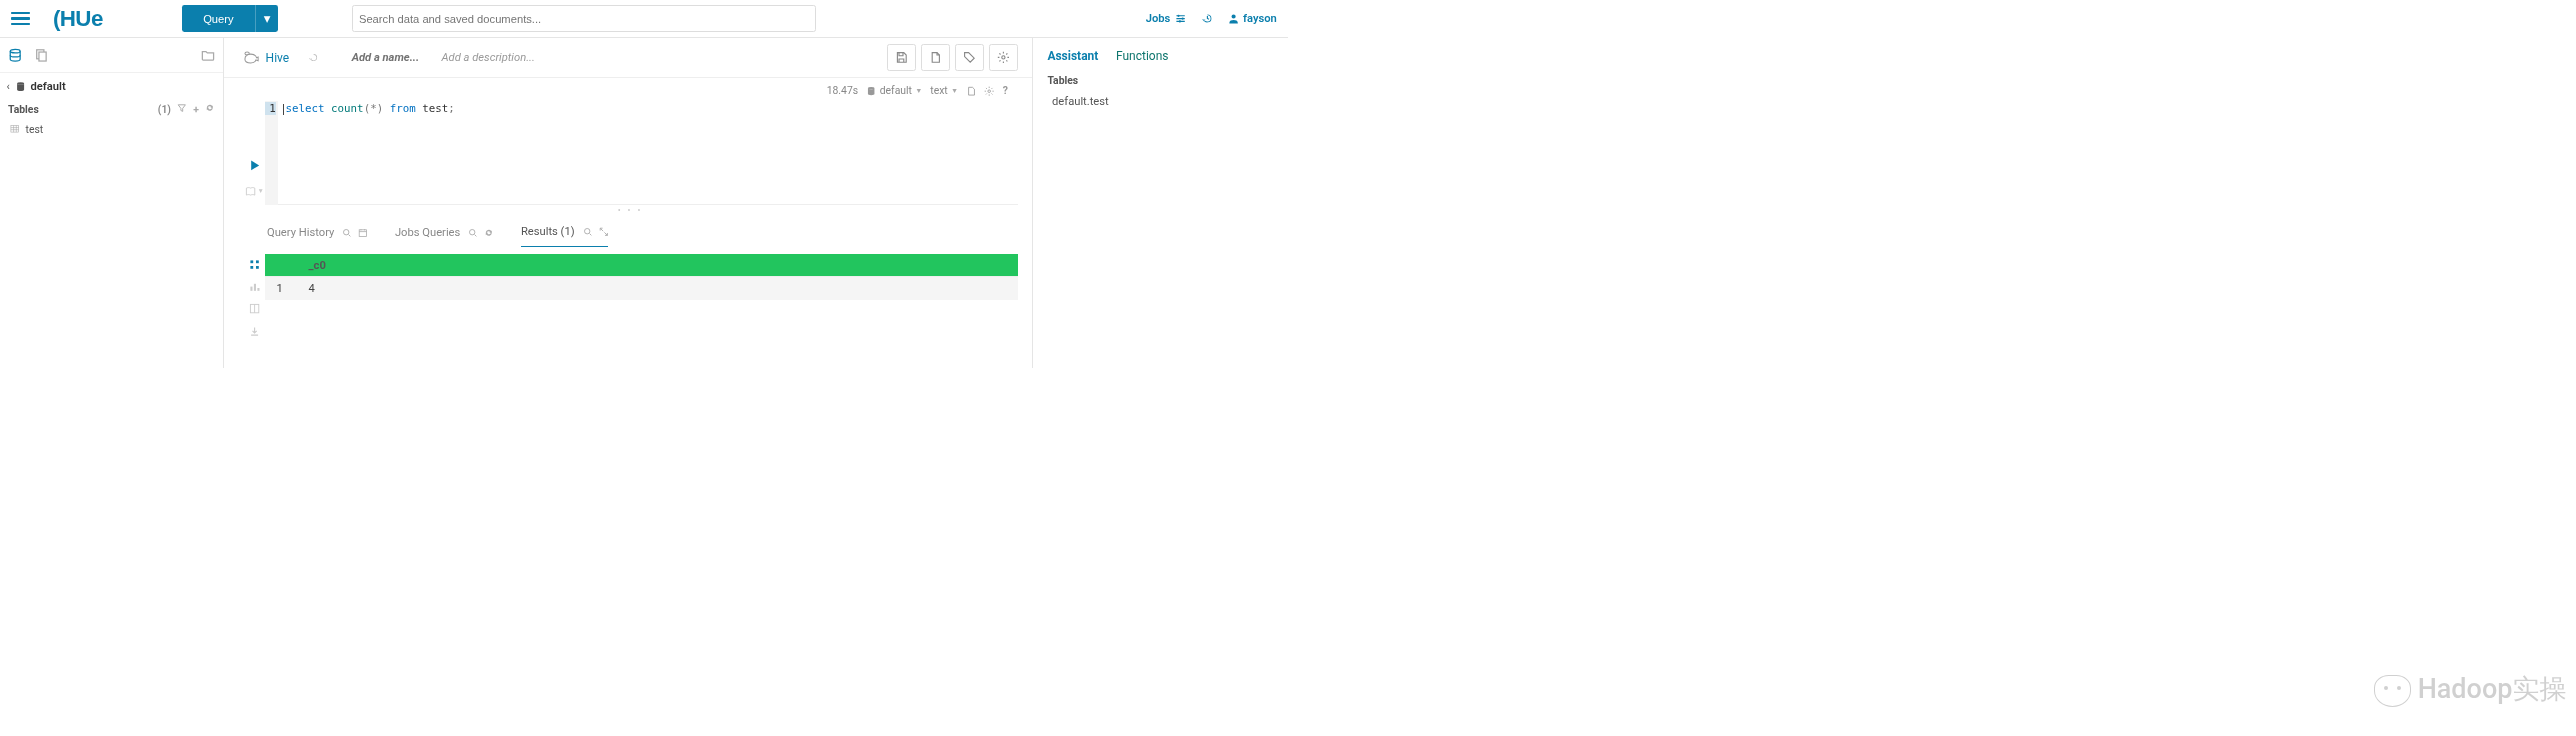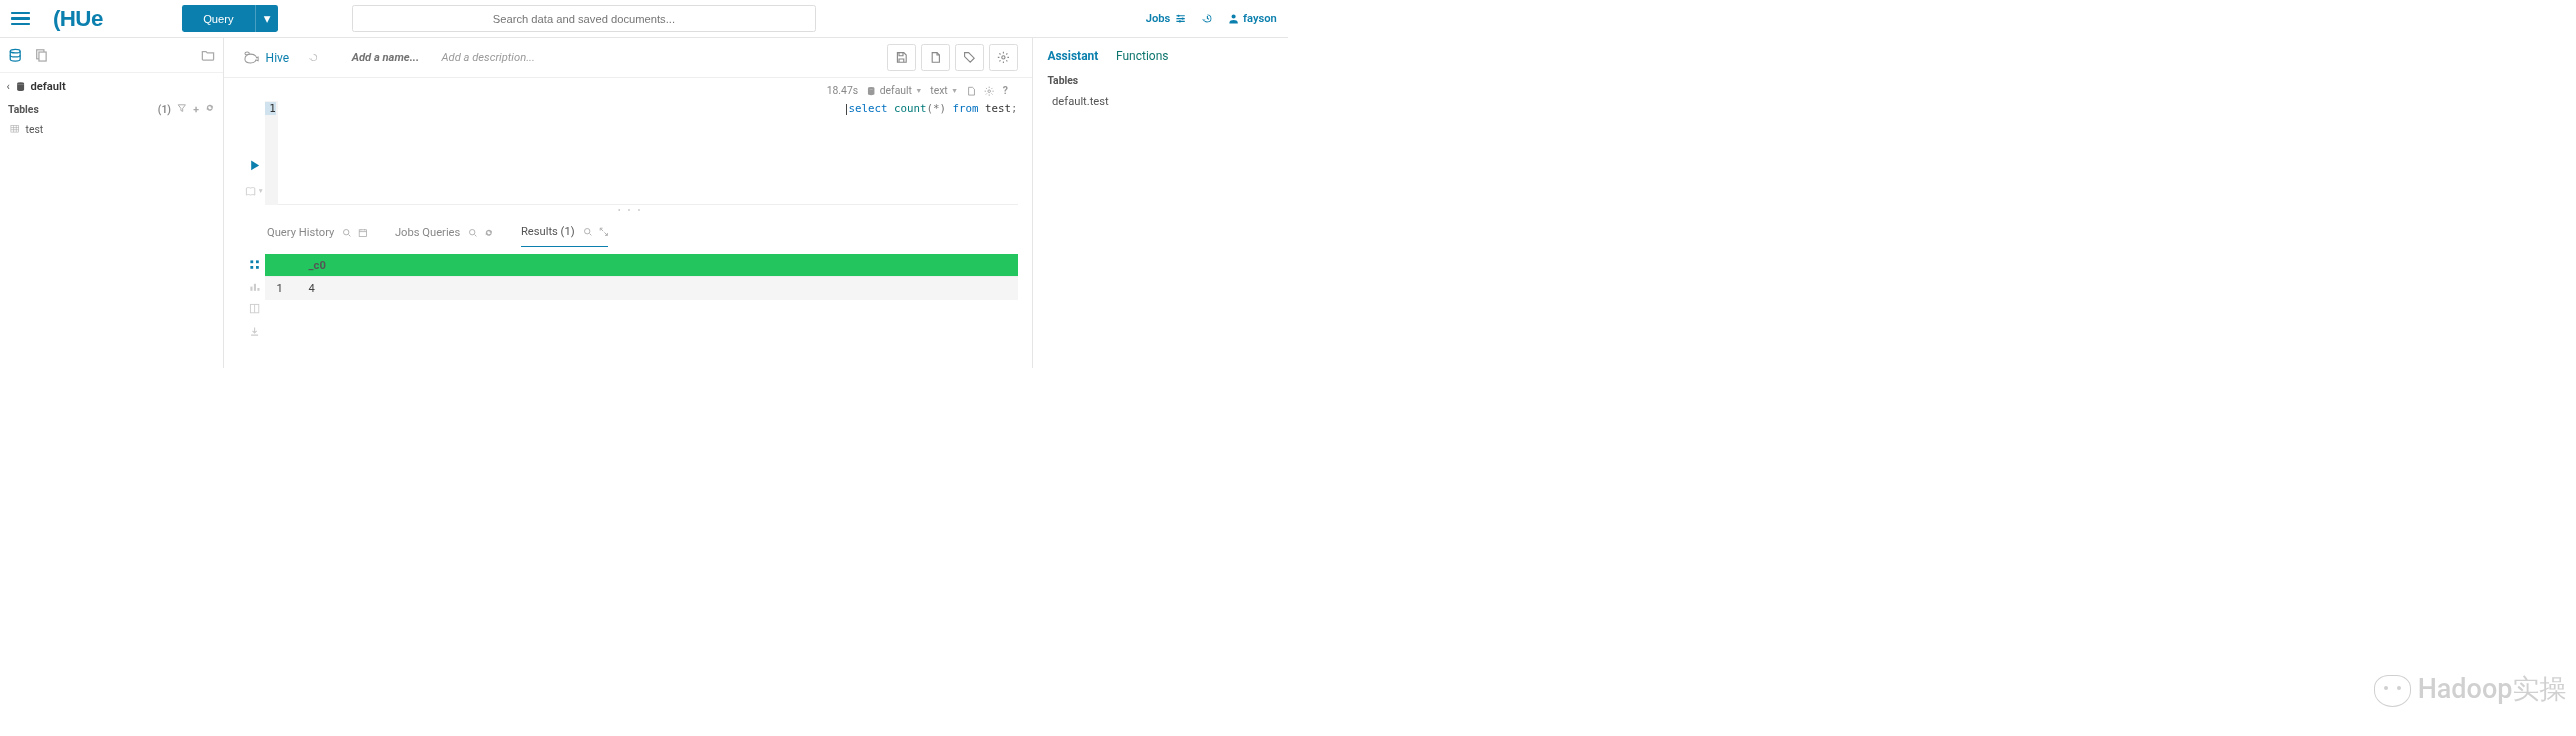--- a/index.html
+++ b/index.html
@@ -42,24 +42,23 @@
 }
 .search-bar {
   flex: 0 0 464px;
   margin-left: 64px;
 }
 .search-bar input {
   width: 100%;
   height: 27px;
   border: 0.8px solid #ddd;
   border-radius: 2.4px;
-  padding: 0 21px;
+  padding: 0 6px;
   font-size: 11.2px;
   color: #777;
-  text-align: center;
 }
 .topbar-spacer { flex: 1; }
 .topbar-right { display: flex; align-items: flex-start; gap: 14.4px; color: #0b7fad; font-weight: 600; }
 .topbar-right .jobs { display:flex; align-items:center; gap:4.8px; cursor:pointer; }
 .topbar-right .history-icon, .topbar-right .user { cursor:pointer; display:flex; align-items:center; gap:4px; }
 
 
 .main { display: flex; height: 330px; }
 .left-pane {
   width: 224px; border-right: 0.8px solid #e5e5e5;
@@ -117,21 +116,21 @@
 .left-controls .book { color:#ccc; display:flex; align-items:center; gap:1.6px; }
 .code-area {
   flex: 1; background: #fff; display:flex;
   font-family: Consolas, Monaco, monospace; font-size: 10.8px;
 }
 .line-gutter {
   width: 12.8px; background:#f4f4f4; text-align:right; padding: 1.6px 2.4px 0 0;
   color:#999; user-select:none; min-height: 104px;
 }
 .line-gutter .ln { background:#cfe2ee; color:#333; }
-.code-text { padding: 1.6px 0 0 4.8px; flex:1; min-height: 104px; border-bottom:0.8px solid #eee;text-align:right; }
+.code-text { padding: 1.6px 0 0 4.8px; flex:1; min-height: 104px; border-bottom:0.8px solid #eee; }
 .kw-blue { color: #0070c1; }
 .kw-builtin { color: #007979; }
 .kw-ident { color: #333; }
 .kw-sym { color: #767676; }
 .cursor-line { display:inline-block; border-left: 1.2px solid #444; height: 11.2px; vertical-align: middle; margin-right:1.6px; }
 .drag-handle { text-align:center; color:#ccc; font-size:8.8px; letter-spacing:2.4px; height:11.2px; }
 
 
 .tabs-row {
   display:flex; align-items:center; gap: 27px; padding: 9.6px 0 0 43px;

